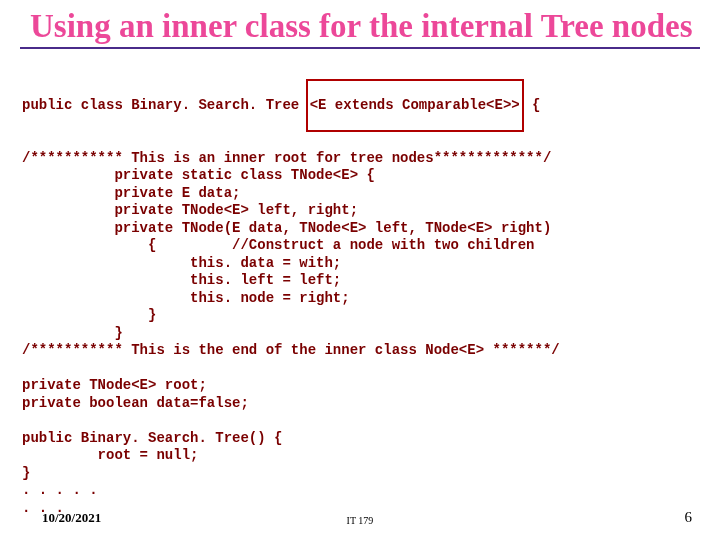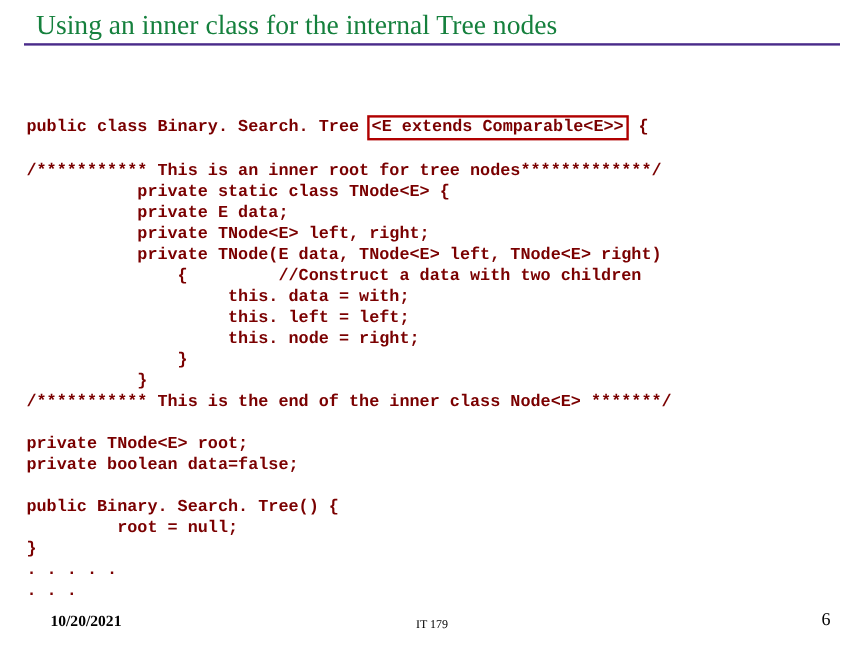--- a/index.html
+++ b/index.html
@@ -6,45 +6,44 @@
     margin: 0;
     padding: 0;
     width: 720px;
     height: 540px;
     font-family: "Times New Roman", serif;
     background: #fff;
     position: relative;
     overflow: hidden;
   }
   .title {
-    font-size: 23px;
-    color: #15803d;
+    font-size: 33px;
+    color: #ec4899;
     padding: 8px 0 2px 30px;
-    font-weight: normal;
+    font-weight: bold;
   }
   .title-underline {
     border-bottom: 2px solid #4a2b8a;
     margin: 0 20px 12px 20px;
   }
   .code {
     font-family: "Courier New", monospace;
     font-size: 14px;
     font-weight: bold;
     color: #7a0000;
     white-space: pre;
     padding-left: 22px;
     line-height: 1.25;
     position: relative;
   }
   .box {
     display: inline-block;
     border: 2px solid #b00000;
-    padding: 0 2px;
+    padding: 16px 2px;
     margin-left: -2px;
-    margin-top: 28px;
   }
   .date {
     position: absolute;
     bottom: 14px;
     left: 42px;
     font-family: "Times New Roman", serif;
     font-size: 13px;
     color: #000;
     font-weight: bold;
   }
@@ -76,21 +75,21 @@
 <div class="title-underline"></div>
 
 <div class="code">
 <span>public class Binary. Search. Tree </span><span class="box">&lt;E extends Comparable&lt;E&gt;&gt;</span><span> {</span>
 <span></span>
 <span>/*********** This is an inner root for tree nodes*************/</span>
 <span>           private static class TNode&lt;E&gt; {</span>
 <span>           private E data;</span>
 <span>           private TNode&lt;E&gt; left, right;</span>
 <span>           private TNode(E data, TNode&lt;E&gt; left, TNode&lt;E&gt; right)</span>
-<span>               {         //Construct a data with two children</span>
+<span>               {         //Construct a node with two children</span>
 <span>                    this. data = with;</span>
 <span>                    this. left = left;</span>
 <span>                    this. node = right;</span>
 <span>               }</span>
 <span>           }</span>
 <span>/*********** This is the end of the inner class Node&lt;E&gt; *******/</span>
 <span></span>
 <span>private TNode&lt;E&gt; root;</span>
 <span>private boolean data=false;</span>
 <span></span>

